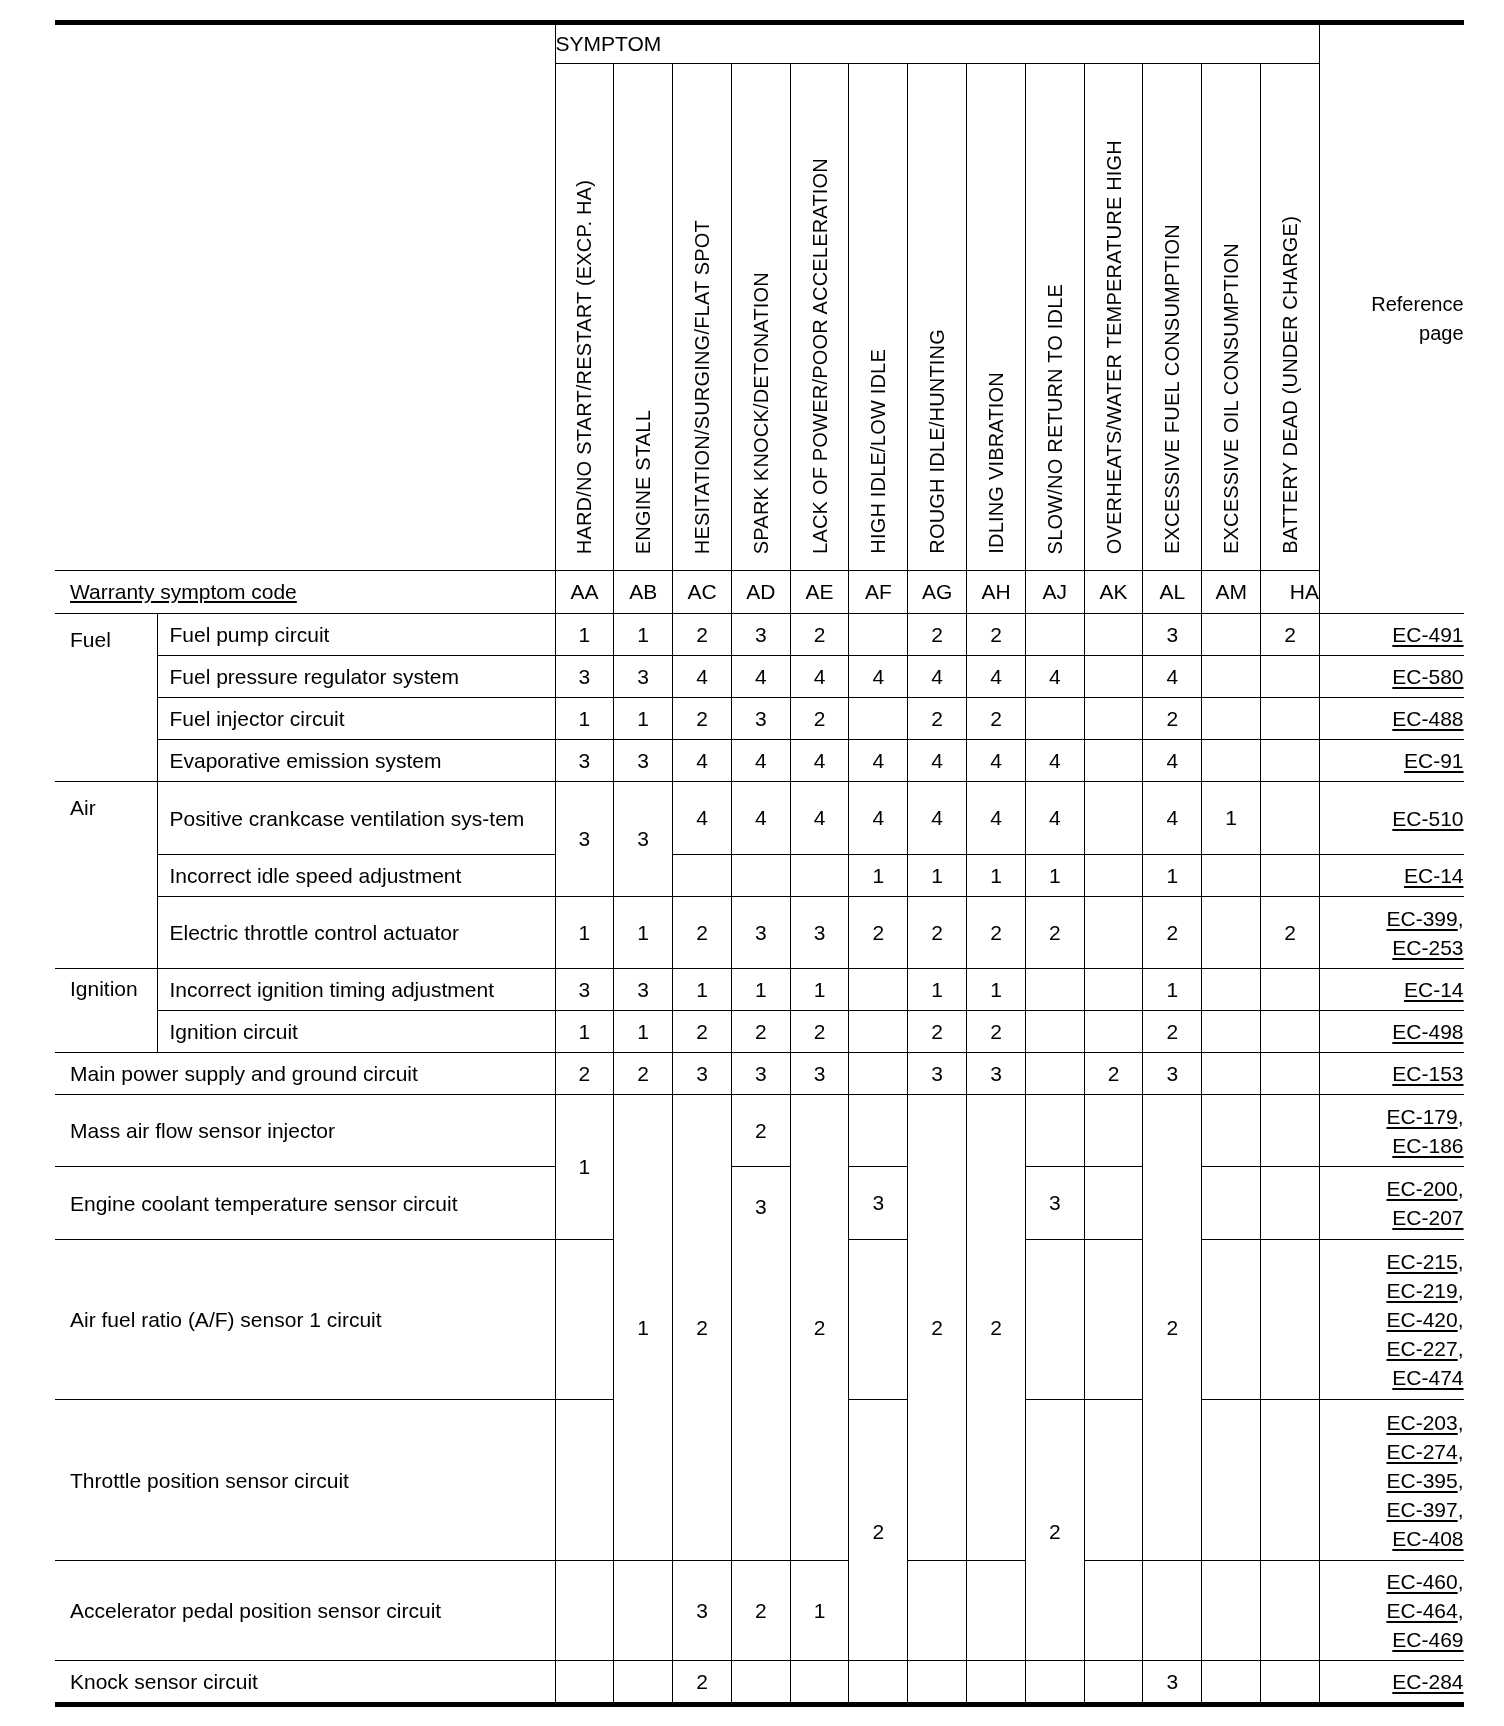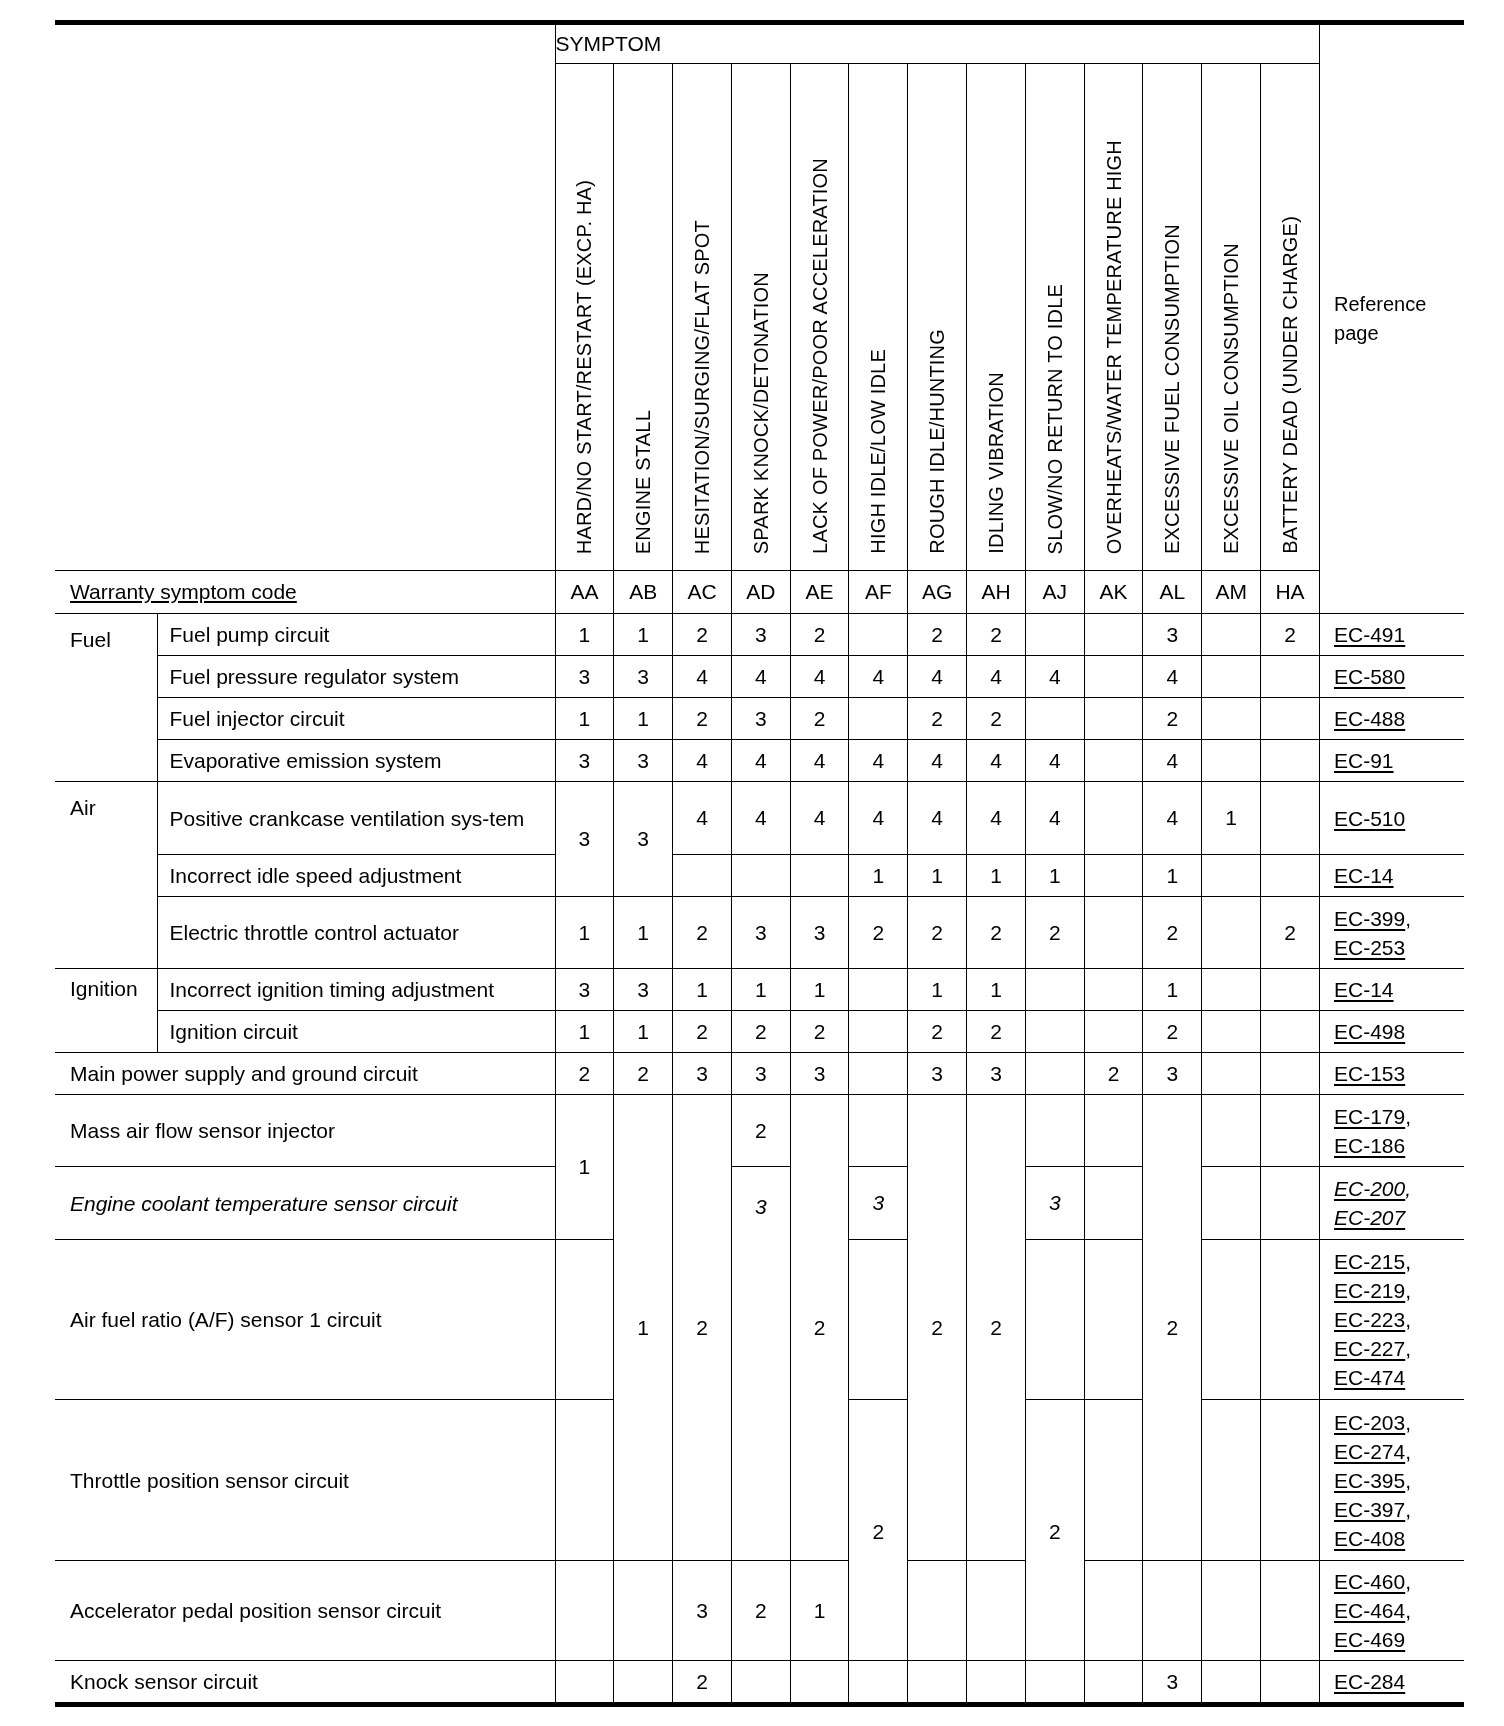--- a/index.html
+++ b/index.html
@@ -4,21 +4,21 @@
 <style>
   html, body { margin:0; padding:0; background:#ffffff; }
   body { width:1504px; height:1726px; position:relative; font-family:"Liberation Sans", sans-serif; color:#000; }
   table.mx {
     position:absolute; left:55px; top:20px; width:1408px;
     border-collapse:collapse; table-layout:fixed; font-size:21px;
     border-top:5px solid #000; border-bottom:5px solid #000;
   }
   table.mx td { border:1.5px solid #000; padding:0; vertical-align:middle; }
   table.mx tr > td:first-child { border-left:none; }
-  table.mx tr > td:last-child { border-right:none; }
+  table.mx tr > td:last-child { border-right:none;text-align:right; }
   .col-group { width:102px; }
   .col-item { width:398px; }
   .col-sym { width:58.8px; }
   .col-ref { width:144px; }
   .blank { border-left:none !important; border-top:none !important; }
   .symptom-title { text-align:left; height:38px; font-size:21px; }
   .vhead { height:506px; position:relative; vertical-align:bottom !important; }
   .vhead span {
     position:absolute; bottom:16px; left:50%;
     writing-mode:vertical-rl; transform:translateX(-50%) rotate(180deg);
@@ -317,40 +317,40 @@
     <td rowspan="4" class="v">2</td>
     <td rowspan="4" class="v">2</td>
     <td class="v"></td>
     <td class="v"></td>
     <td rowspan="4" class="v">2</td>
     <td class="v"></td>
     <td class="v"></td>
     <td class="ref"><a href="#">EC-179</a>,<br><a href="#">EC-186</a></td>
   </tr>
 
-  <tr class="thick-top" style="height:73px;font-style:italic;">
+  <tr class="thick-top" style="height:73px;">
     <td colspan="2" class="full">Engine coolant temperature sensor circuit</td>
     <td rowspan="3" class="v" style="vertical-align:top; padding-top:28px;">3</td>
     <td class="v">3</td>
     <td class="v">3</td>
     <td class="v"></td>
     <td class="v"></td>
     <td class="v"></td>
     <td class="ref"><a href="#">EC-200</a>,<br><a href="#">EC-207</a></td>
   </tr>
 
   <tr class="thick-top" style="height:160px;">
     <td colspan="2" class="full">Air fuel ratio (A/F) sensor 1 circuit</td>
     <td class="v"></td>
     <td class="v"></td>
     <td class="v"></td>
     <td class="v"></td>
     <td class="v"></td>
     <td class="v"></td>
-    <td class="ref"><a href="#">EC-215</a>,<br><a href="#">EC-219</a>,<br><a href="#">EC-223</a>,<br><a href="#">EC-227</a>,<br><a href="#">EC-474</a></td>
+    <td class="ref"><a href="#">EC-215</a>,<br><a href="#">EC-219</a>,<br><a href="#">EC-420</a>,<br><a href="#">EC-227</a>,<br><a href="#">EC-474</a></td>
   </tr>
 
   <tr style="height:161px;">
     <td colspan="2" class="full">Throttle position sensor circuit</td>
     <td class="v"></td>
     <td rowspan="2" class="v" style="vertical-align:top; padding-top:120px;">2</td>
     <td rowspan="2" class="v" style="vertical-align:top; padding-top:120px;">2</td>
     <td class="v"></td>
     <td class="v"></td>
     <td class="v"></td>

